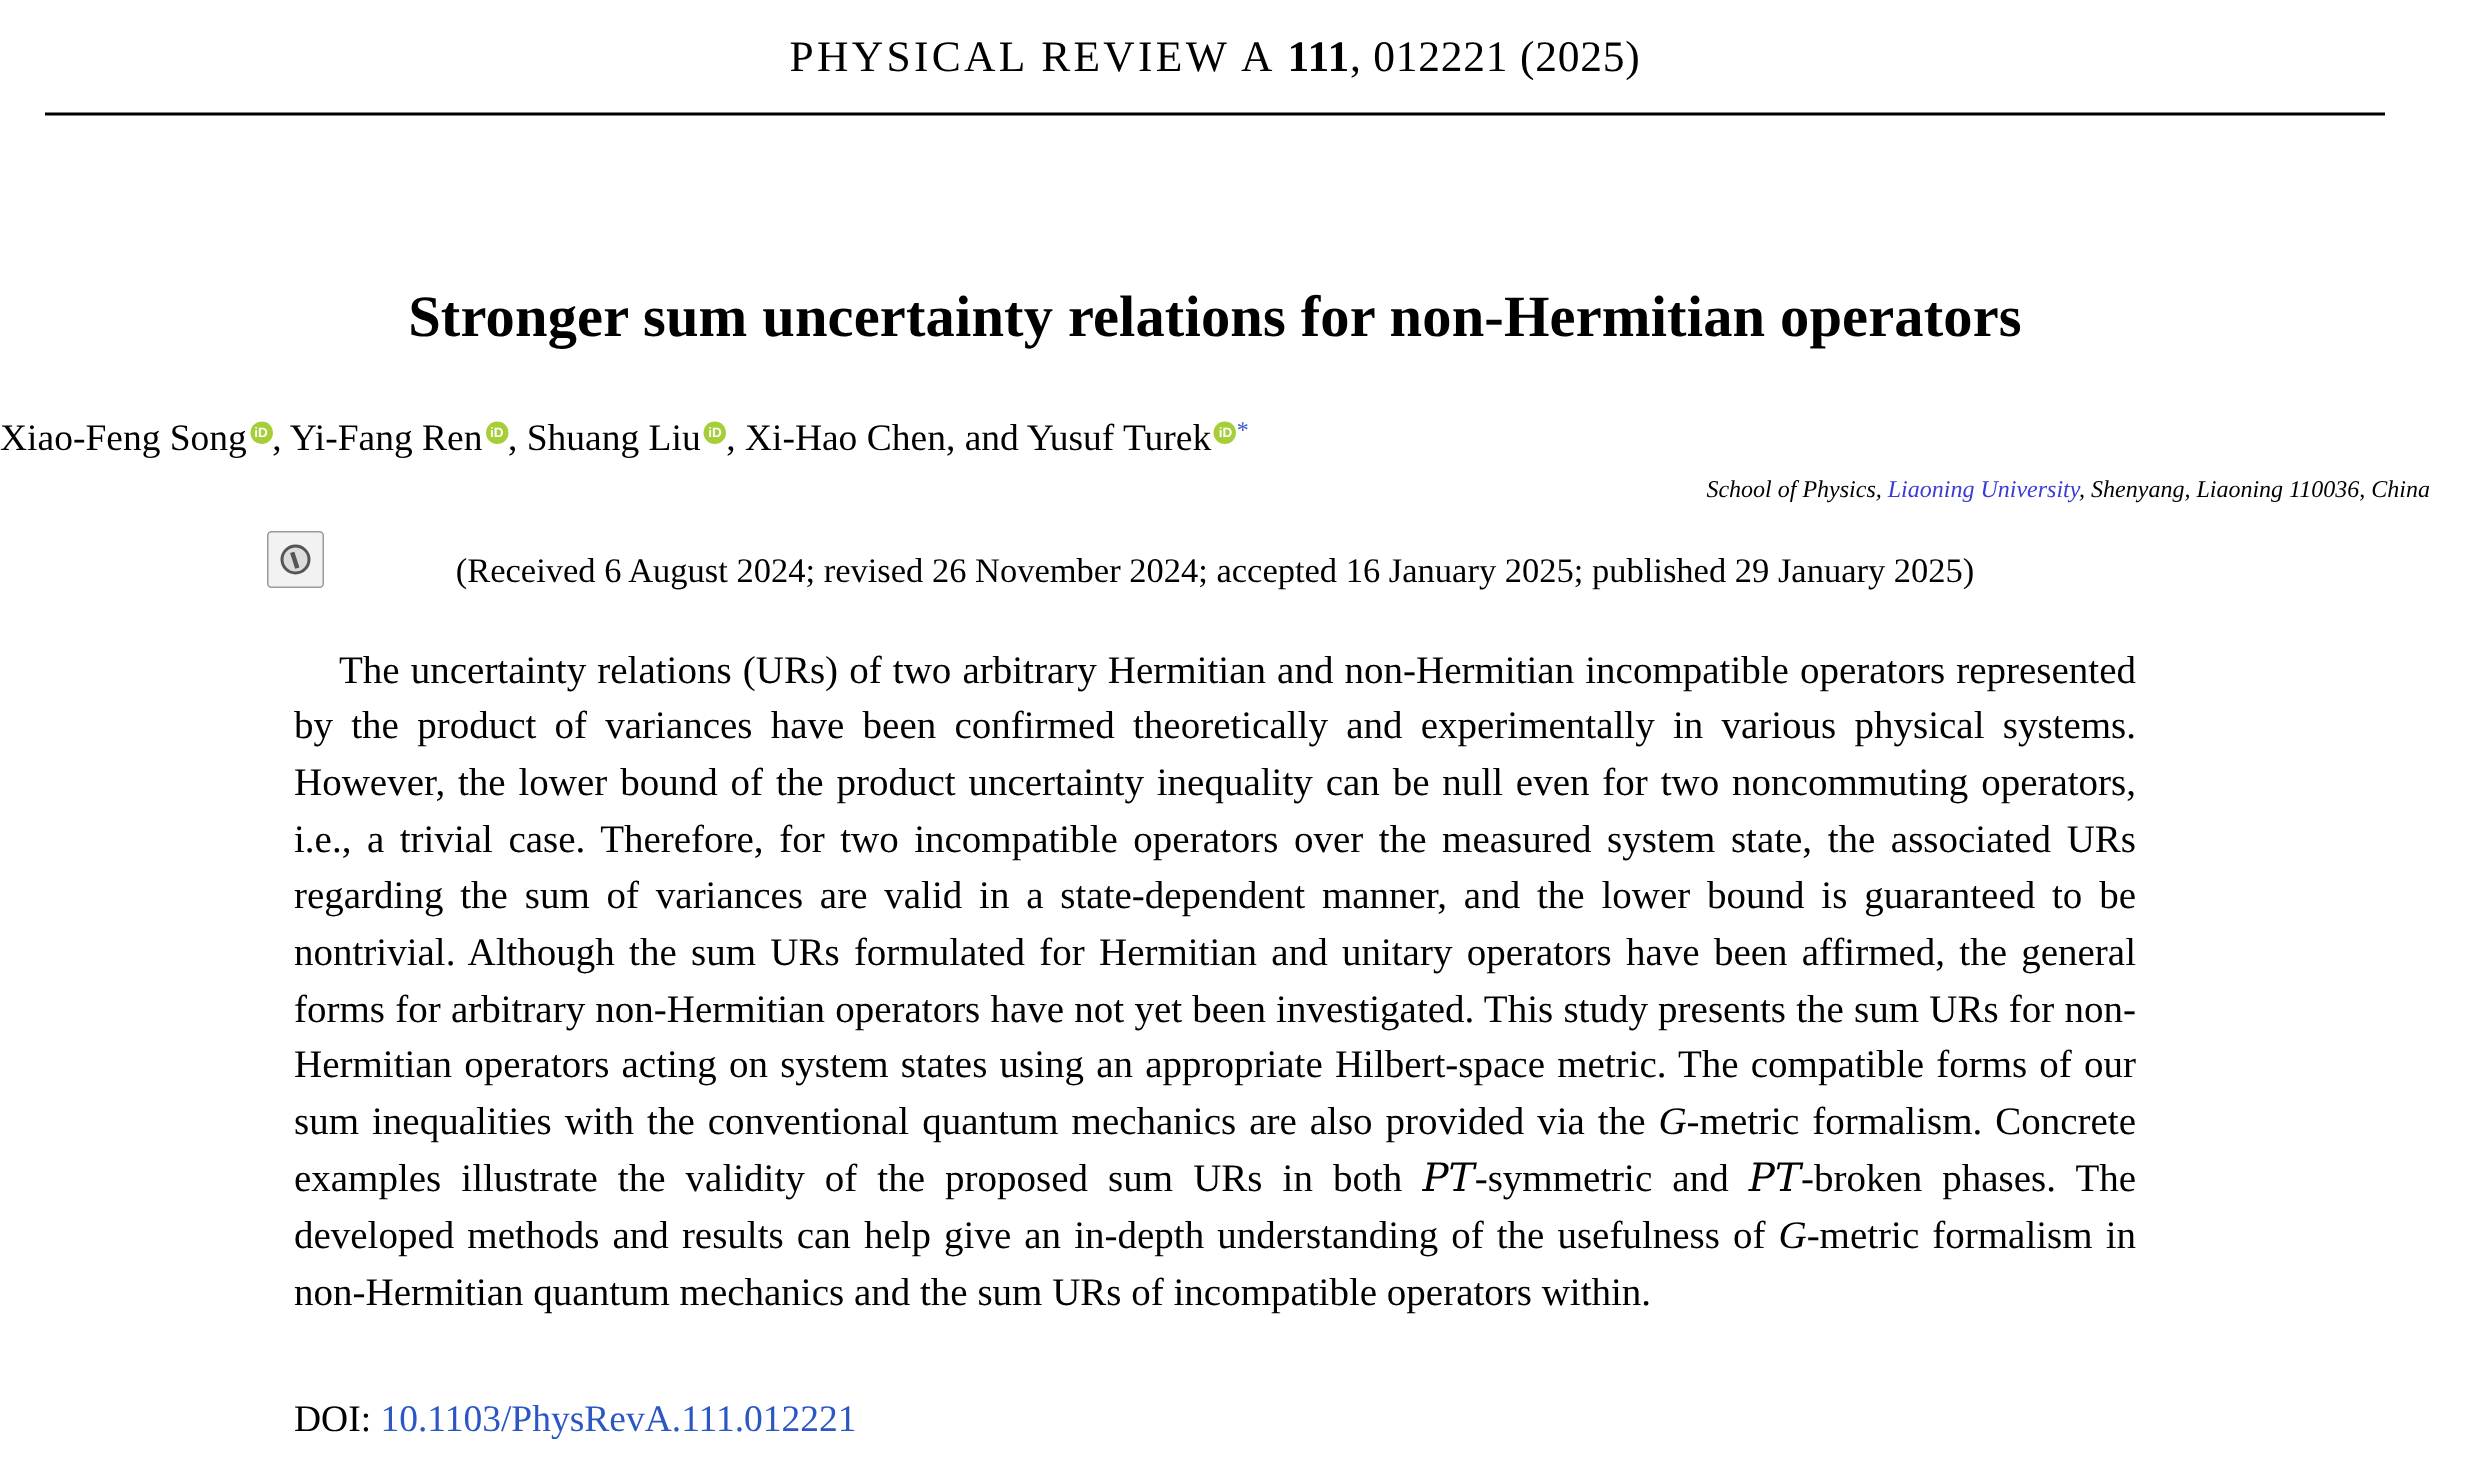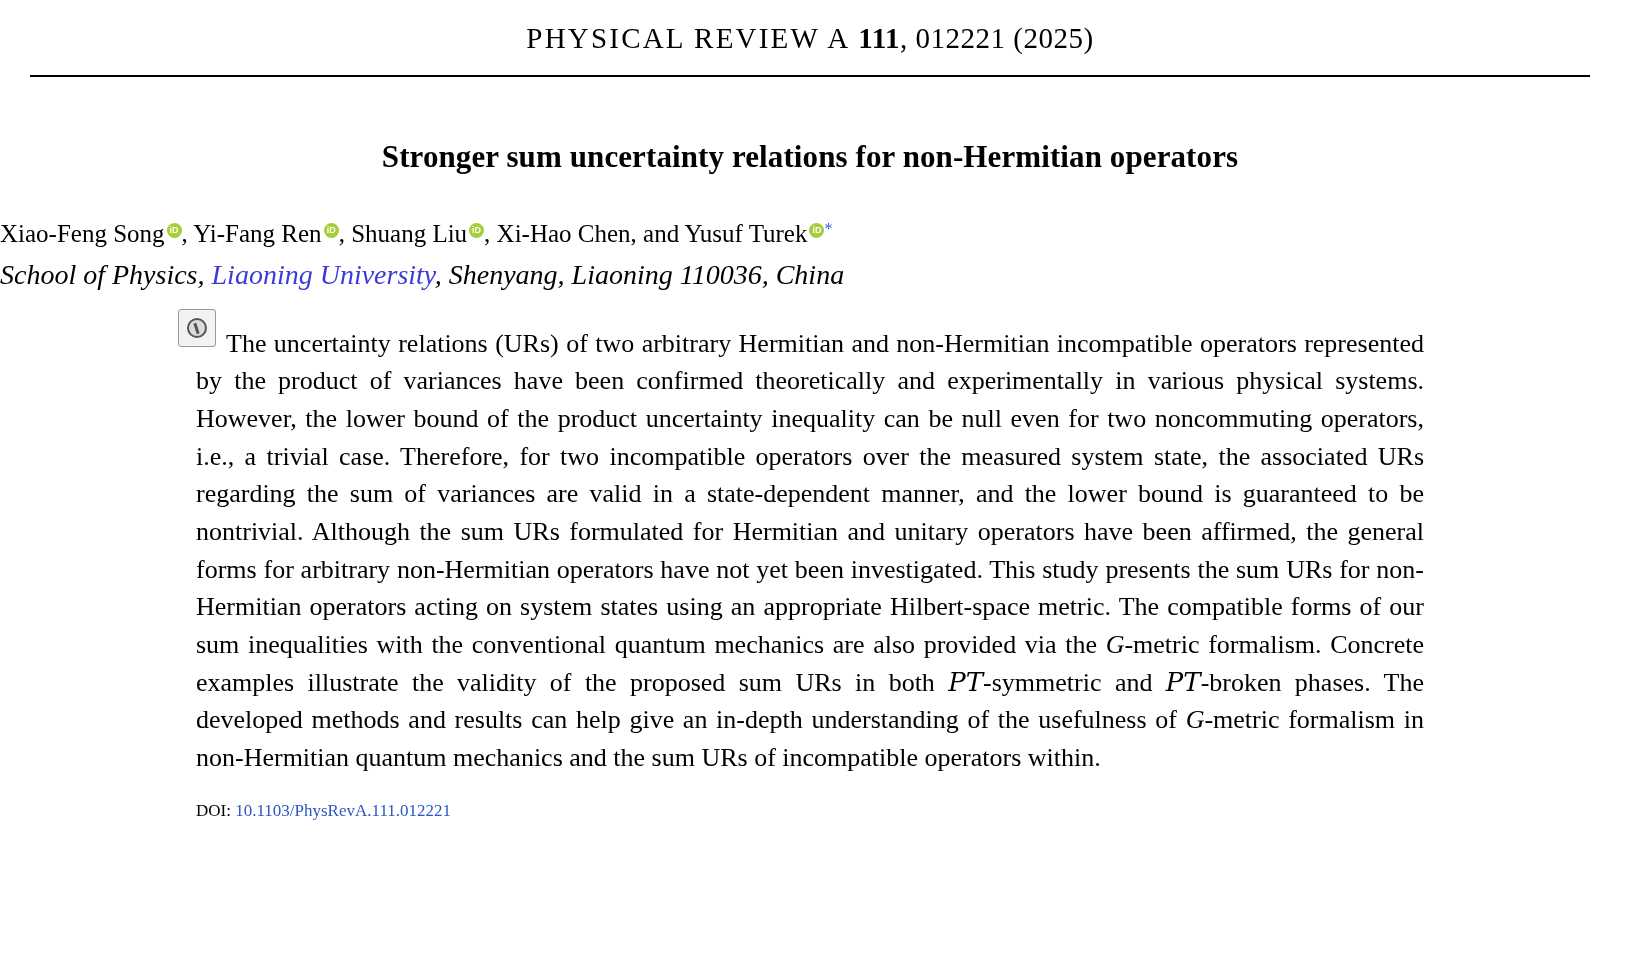--- a/index.html
+++ b/index.html
@@ -36,23 +36,23 @@
     font-weight: bold;
   }
   .header-rule {
     margin: 20px 30px 0 30px;
     border-top: 2px solid #000;
   }
 
   
   .title {
     text-align: center;
-    font-size: 31px;
+    font-size: 39px;
     font-weight: bold;
-    margin-top: 62px;
+    margin-top: 112px;
     letter-spacing: 0.1px;
   }
 
   .authors {
     font-size: 25px;
     margin-top: 43px;
     line-height: 1.3;
   }
   .orcid {
     display: inline-block;
@@ -76,22 +76,22 @@
     line-height: 15px;
     text-align: center;
   }
   .footnote-star {
     color: #3b5bd6;
     font-size: 16px;
     vertical-align: 8px;
   }
 
   .affiliation {
-    text-align: left;
-    font-size: 28px;
+    text-align: right;
+    font-size: 16px;
     font-style: italic;
     margin-top: 8px;
   }
   .affiliation a {
     color: #3b3bd6;
     text-decoration: none;
   }
 
   
   .received-row {
@@ -147,22 +147,22 @@
     text-indent: 30px;
   }
   .abstract .calig {
     font-family: "DejaVu Serif", serif;
     font-style: italic;
   }
   .abstract i { font-style: italic; }
 
   
   .doi {
-    margin: 24px 0 0 196px;
-    font-size: 17px;
+    margin: 52px 0 0 196px;
+    font-size: 25px;
   }
   .doi a {
     color: #2b56c4;
     text-decoration: none;
   }
 </style>
 </head>
 <body>
 
 <div class="page">
@@ -180,20 +180,21 @@
   </div>
 
   <div class="affiliation">
     <span>School of Physics, </span><a href="#">Liaoning University</a><span>, Shenyang, Liaoning 110036, China</span>
   </div>
 
   <div class="received-row">
     <span class="crossmark">
         <span class="ring"></span>
       </span>
+    <span>(Received 6 August 2024; revised 26 November 2024; accepted 16 January 2025; published 29 January 2025)</span>
   </div>
 
   <div class="abstract">
     <p><span>The uncertainty relations (URs) of two arbitrary Hermitian and non-Hermitian incompatible operators represented by the product of variances have been confirmed theoretically and experimentally in various physical systems. However, the lower bound of the product uncertainty inequality can be null even for two noncommuting operators, i.e., a trivial case. Therefore, for two incompatible operators over the measured system state, the associated URs regarding the sum of variances are valid in a state-dependent manner, and the lower bound is guaranteed to be nontrivial. Although the sum URs formulated for Hermitian and unitary operators have been affirmed, the general forms for arbitrary non-Hermitian operators have not yet been investigated. This study presents the sum URs for non-Hermitian operators acting on system states using an appropriate Hilbert-space metric. The compatible forms of our sum inequalities with the conventional quantum mechanics are also provided via the </span><i>G</i><span>-metric formalism. Concrete examples illustrate the validity of the proposed sum URs in both </span><span class="calig">PT</span><span>-symmetric and </span><span class="calig">PT</span><span>-broken phases. The developed methods and results can help give an in-depth understanding of the usefulness of </span><i>G</i><span>-metric formalism in non-Hermitian quantum mechanics and the sum URs of incompatible operators within.</span></p>
   </div>
 
   <div class="doi">
     <span>DOI: </span><a href="#">10.1103/PhysRevA.111.012221</a>
   </div>
 

